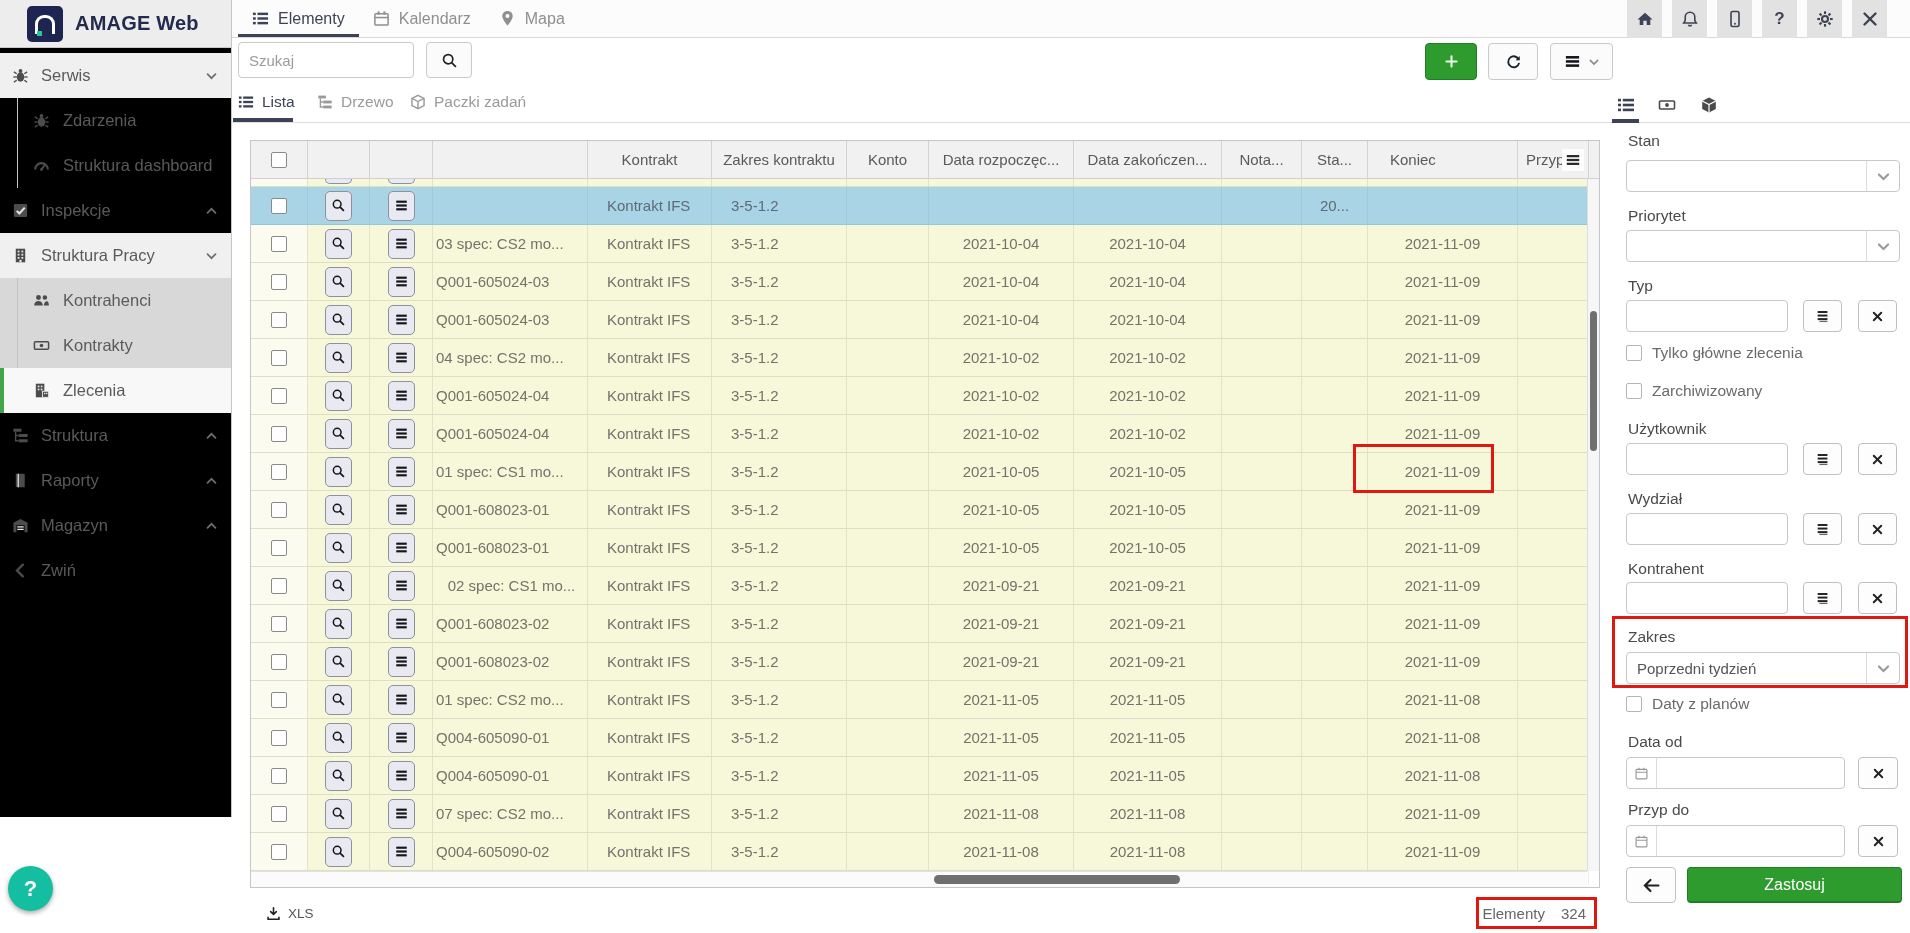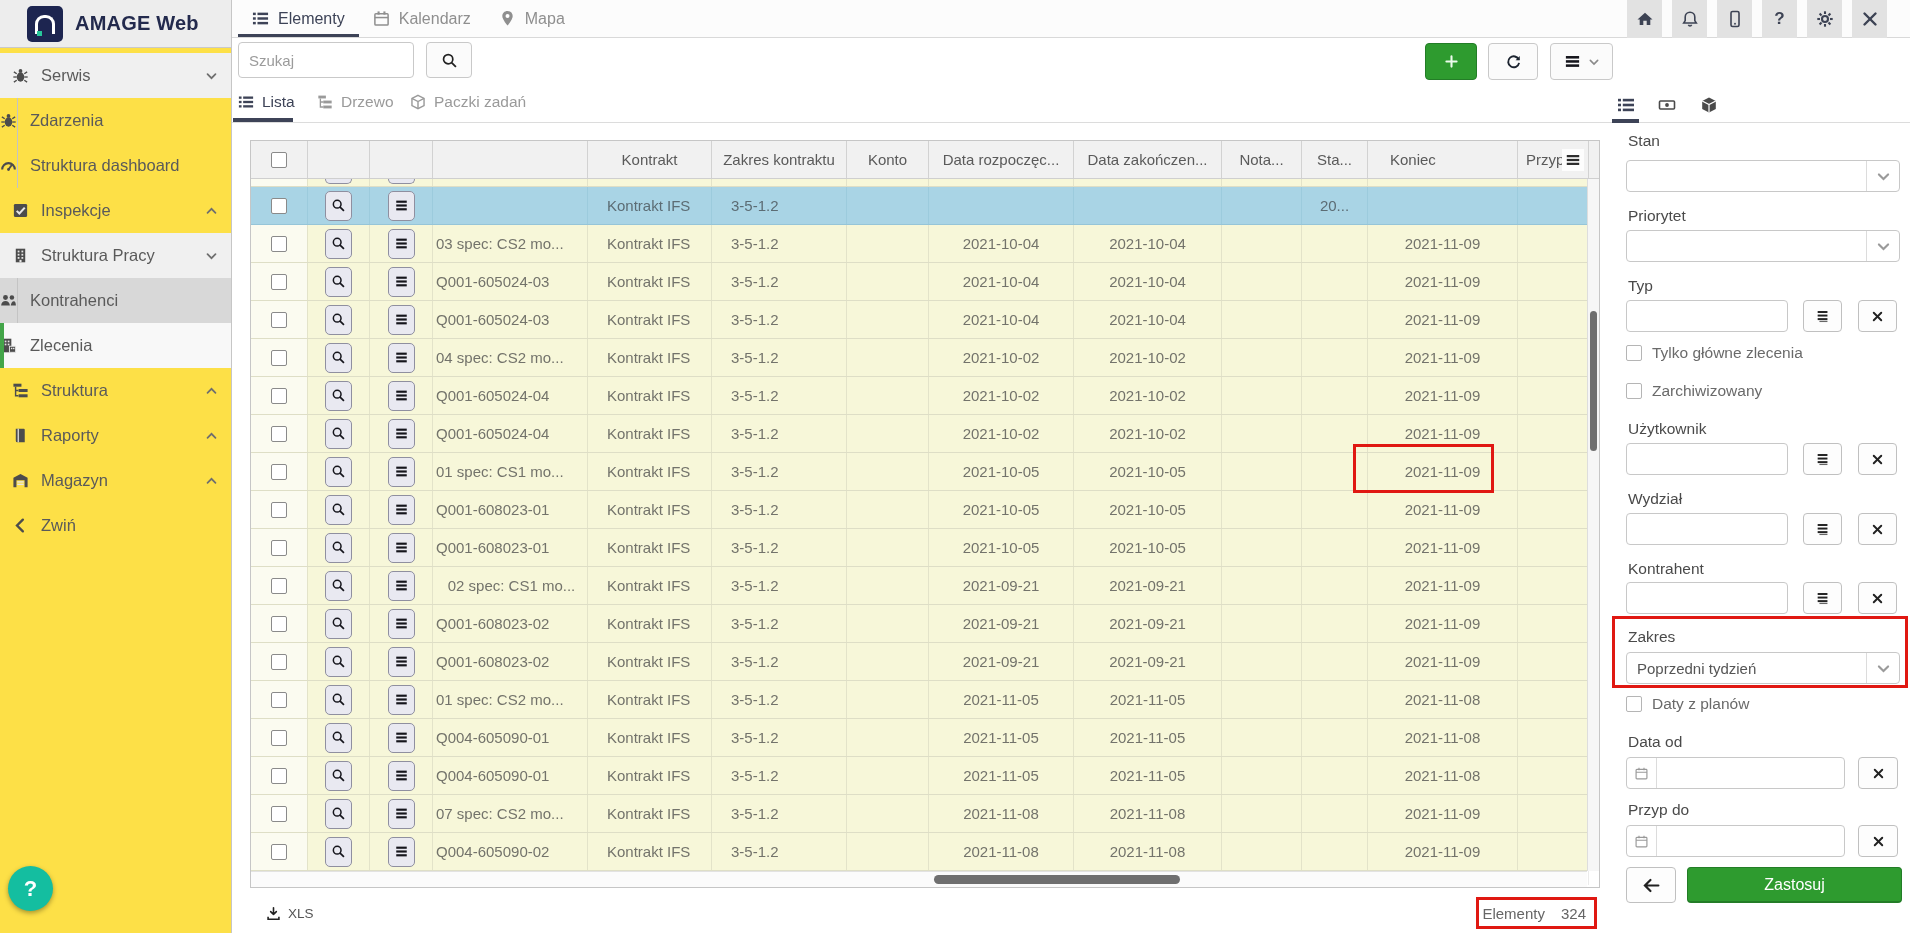--- a/index.html
+++ b/index.html
@@ -9,32 +9,32 @@
   }
   *{margin:0;padding:0;box-sizing:border-box}
   html,body{width:1910px;height:933px;overflow:hidden;background:#fff;
     font-family:"Liberation Sans","DejaVu Sans",sans-serif;color:#555}
   .abs{position:absolute}
   svg{display:block}
   .ic{width:17px;height:17px;fill:#4c4c4c}
   .ic .st{fill:none;stroke:#4c4c4c;stroke-width:1.6}
 
   
-  #sidebar{position:absolute;left:0;top:0;width:232px;height:933px;background:#fde047;border-right:1px solid #c6c6c6}
+  #sidebar{position:absolute;left:0;top:0;width:232px;height:817px;background:#000000;border-right:1px solid #c6c6c6}
   #logo-strip{height:48px;display:flex;align-items:center;gap:12px;padding-left:27px;border-bottom:1px solid #c9c9c9;background:#ededed}
   #logo-mark{width:36px;height:36px;background:var(--logo-navy);border-radius:5px;position:relative}
   #logo-mark .arch{position:absolute;left:8px;top:9px;width:20px;height:19px;border:3.5px solid #fff;border-bottom:none;border-radius:9px 9px 0 0}
   #logo-mark .dot{position:absolute;left:10px;bottom:6px;width:5px;height:5px;background:#27c79a}
   #logo-text{font-size:20px;font-weight:bold;color:#232a4d;letter-spacing:.2px}
   #sidebar nav{padding-top:5px}
   .sb-item{height:45px;display:flex;align-items:center;position:relative;font-size:16.5px;color:#5a5a5a;cursor:pointer}
   .sb-item .lbl{white-space:nowrap}
   .sb-item.group{padding-left:12px}
   .sb-item.group .lbl{margin-left:12px}
-  .sb-item.sub{}
+  .sb-item.sub{padding-left:33px}
   .sb-item.sub .lbl{margin-left:13px}
   .sb-item.sub::before{content:"";position:absolute;left:17px;top:0;bottom:0;width:1px;background:#c4c4c4}
   .sb-item.open{background:#f0f0f0}
   .sb-item.shaded{background:#d8d8d8}
   .sb-item.active{background:#f8f8f8}
   .sb-item.active::after{content:"";position:absolute;left:0;top:0;bottom:0;width:4px;background:#43a549}
   .sb-item.active::before{display:none}
   .sb-chev{position:absolute;right:13px;top:50%;transform:translateY(-50%)}
   #help-fab{position:absolute;left:8px;top:866px;width:45px;height:45px;border-radius:50%;background:#14bea0;
     color:#fff;font-size:22px;font-weight:bold;display:flex;align-items:center;justify-content:center;
@@ -239,20 +239,29 @@
         <span>
           <svg class="ic" viewBox="0 0 18 18">
             <circle cx="5.8" cy="5.8" r="2.6"></circle>
             <path d="M1.2 14.4c0-3 2-4.8 4.6-4.8s4.6 1.8 4.6 4.8z"></path>
             <circle cx="12.6" cy="5.8" r="2.4"></circle>
             <path d="M11.4 14.4c.2-2.6 1.6-4.6 3.2-4.6 1.6 0 2.2 2.2 2.2 4.6z"></path>
           </svg>
         </span>
         <span class="lbl">Kontrahenci</span>
       </div>
+      <div class="sb-item sub shaded">
+        <span>
+          <svg class="ic" viewBox="0 0 18 18">
+            <rect x="1.5" y="5" width="15" height="8" rx="1" fill="none" stroke="#4c4c4c" stroke-width="1.6"></rect>
+            <circle cx="9" cy="9" r="1.9"></circle>
+          </svg>
+        </span>
+        <span class="lbl">Kontrakty</span>
+      </div>
       <div class="sb-item sub shaded active">
         <span>
           <svg class="ic" viewBox="0 0 18 18">
             <rect x="3" y="1.8" width="9" height="14.4"></rect>
             <g fill="#e6e6e6">
               <rect x="5" y="3.8" width="1.8" height="1.8"></rect>
               <rect x="8.2" y="3.8" width="1.8" height="1.8"></rect>
               <rect x="5" y="7" width="1.8" height="1.8"></rect>
               <rect x="8.2" y="7" width="1.8" height="1.8"></rect>
             </g>

